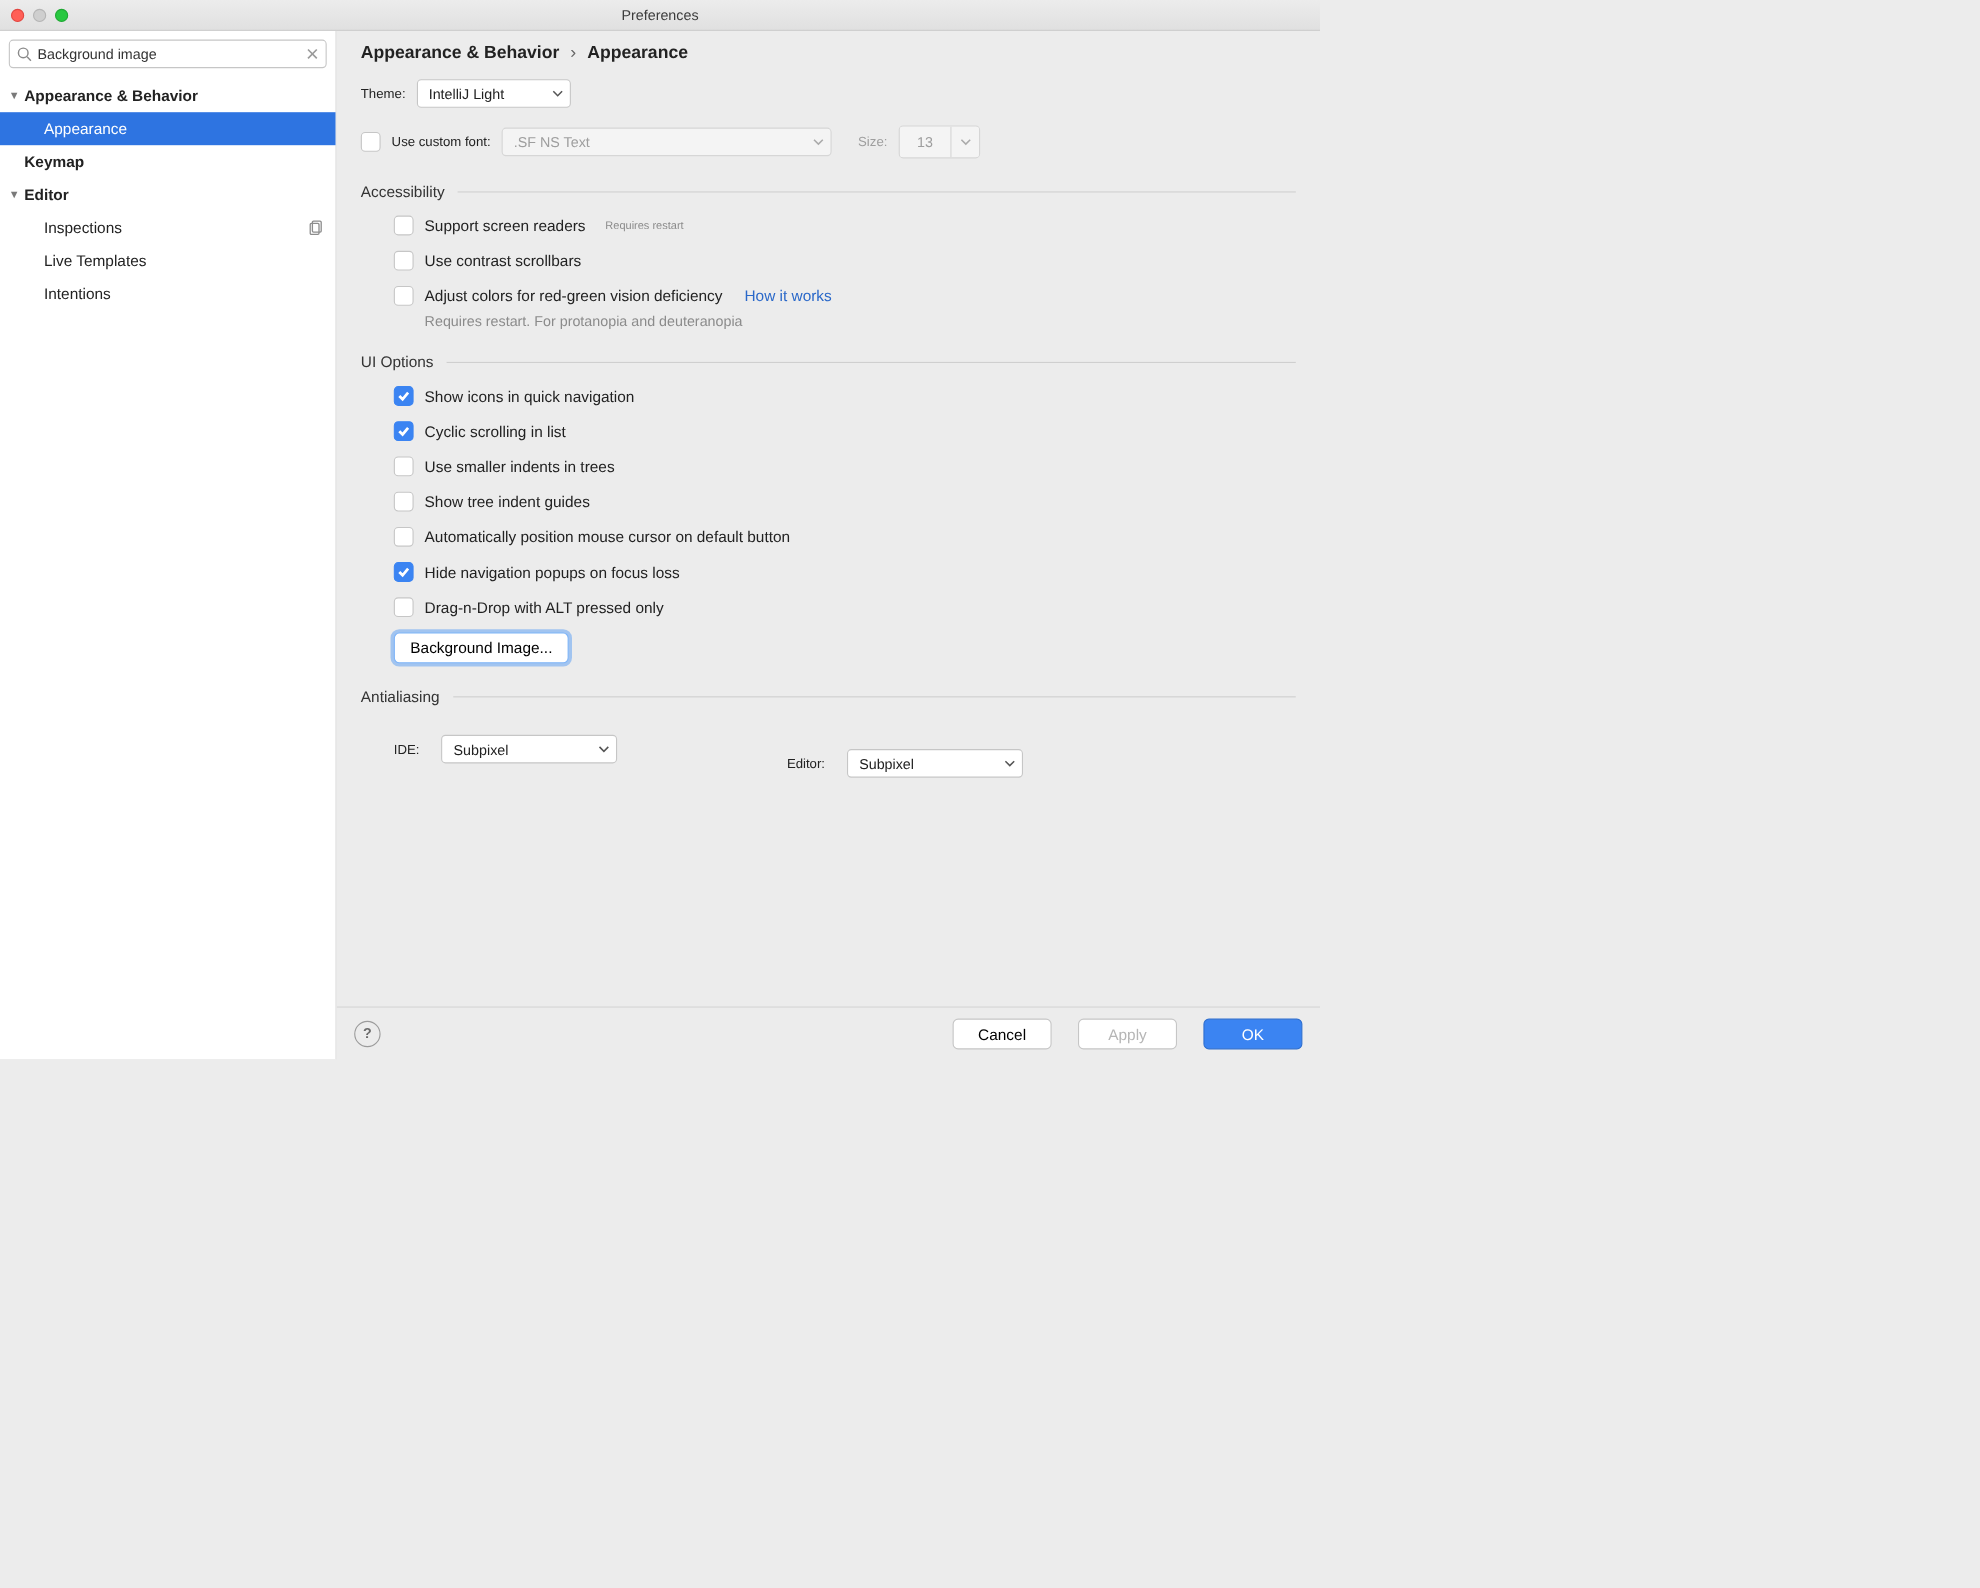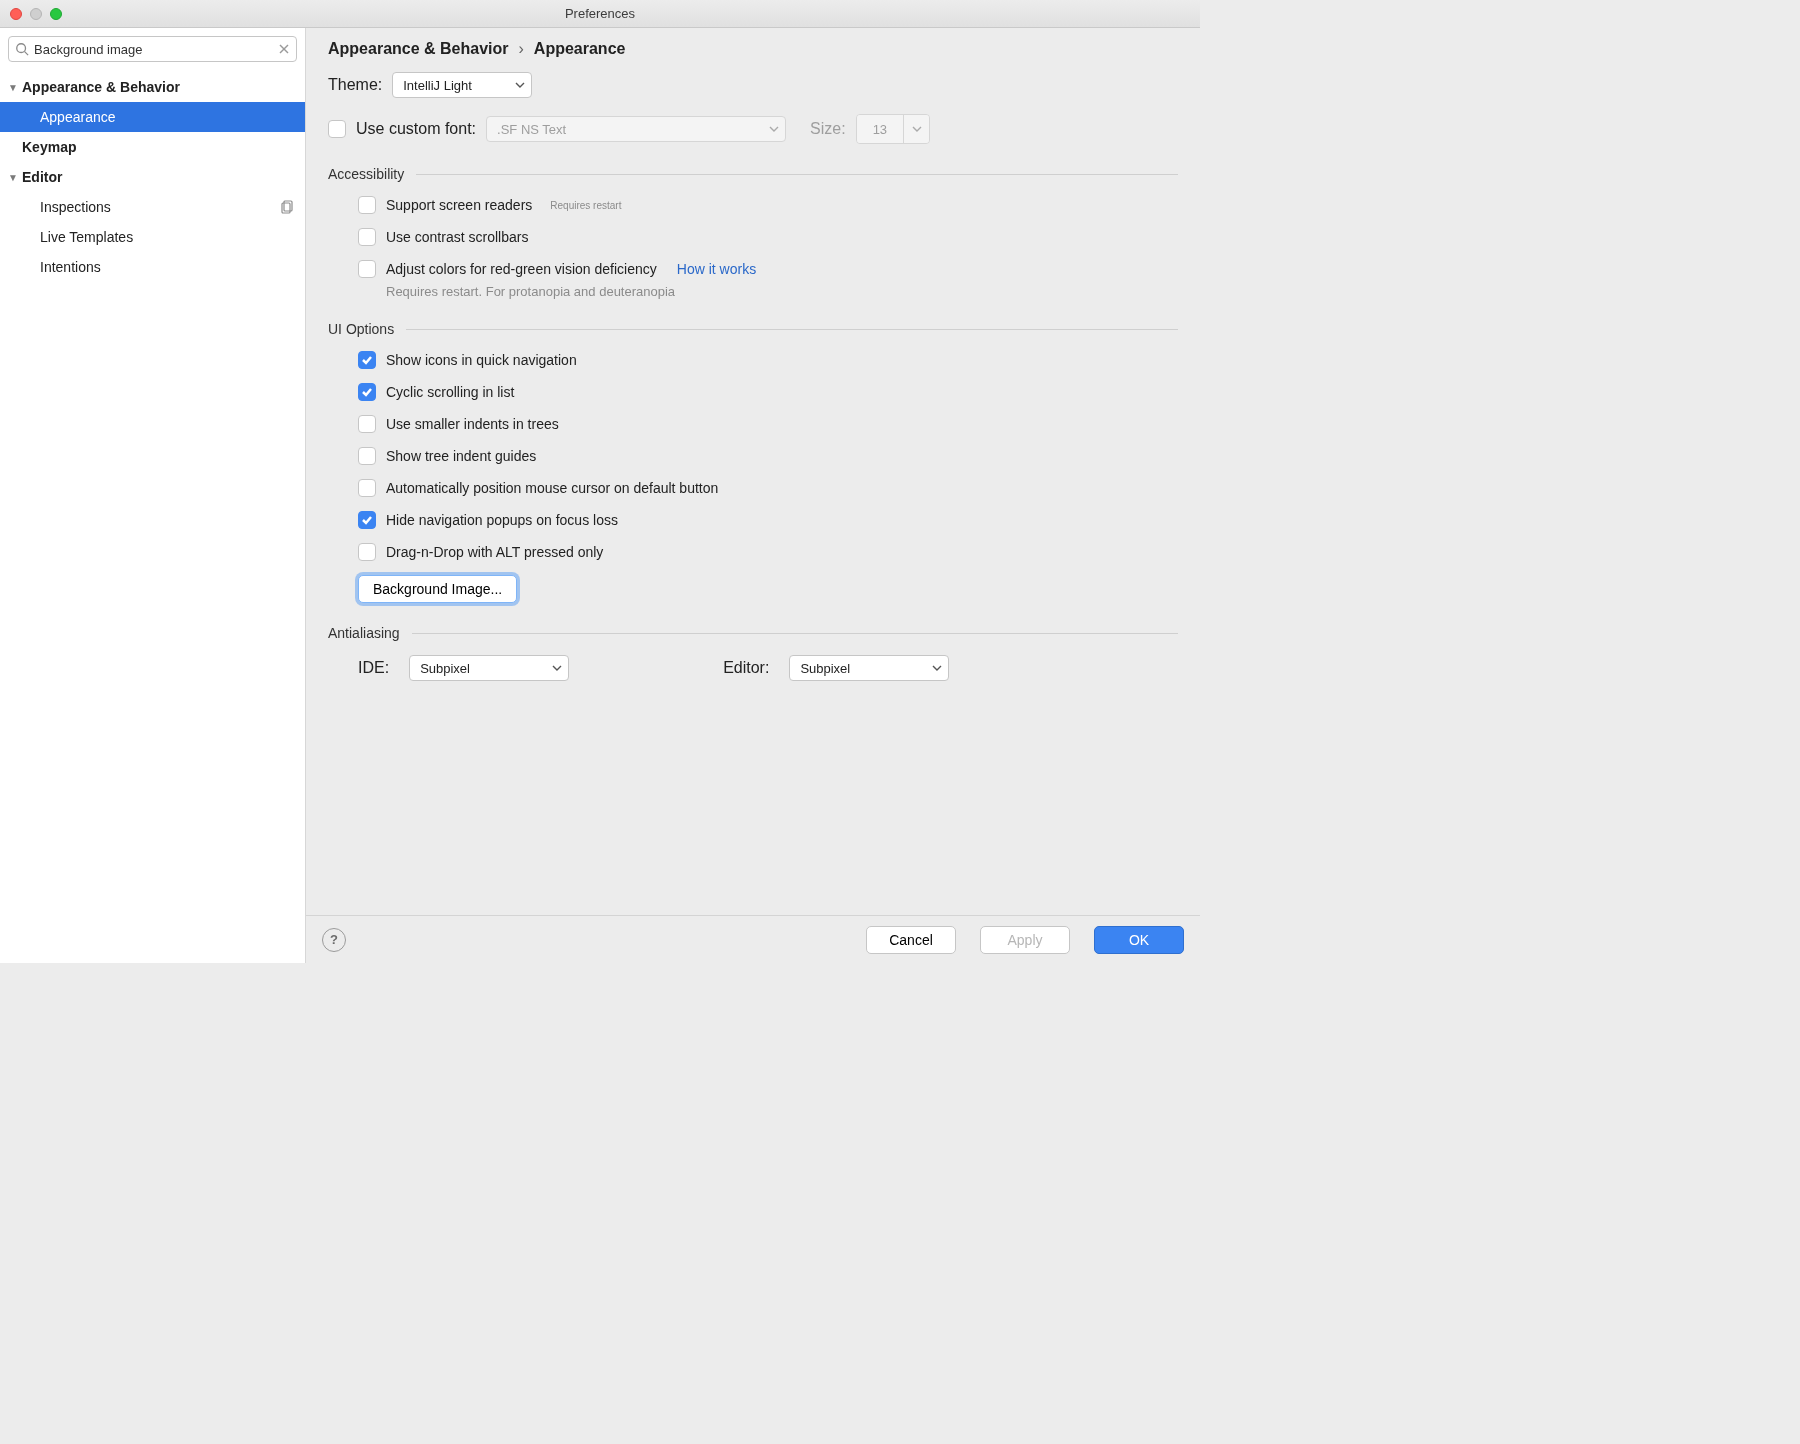--- a/index.html
+++ b/index.html
@@ -59,21 +59,21 @@
   .tree-row.selected { background: #2e74e1; color: #fff; }
   .copy-icon { position:absolute; right:10px; width:14px; height:14px; fill:none; stroke:#8d8d8d; stroke-width:1.2;}
 
   .main { flex: 1; display: flex; flex-direction: column; background: #ececec; overflow: hidden; }
   .main-inner { flex: 1; overflow-y: auto; padding: 12px 22px 20px 22px; }
 
   .breadcrumb { font-size: 16px; font-weight: 600; margin-bottom: 14px; display:flex; align-items:center; gap:10px; }
   .bc-sep { color:#666; font-weight:400; }
 
   .form-row { display:flex; align-items:center; margin-bottom: 10px; }
-  .form-label { font-size:16px; margin-right:10px; }
+  .form-label { font-size:12px; margin-right:10px; }
   .combobox {
     display:inline-flex; align-items:center; justify-content:space-between;
     background:#fff; border:1px solid #c6c6c6; border-radius:4px;
     height:26px; padding: 0 6px 0 10px; min-width: 140px;
   }
   .combobox.disabled { background:#f4f4f4; color:#9e9e9e; border-color:#d6d6d6;}
   .combobox .caret { margin-left:10px; }
   .caret svg { width:10px; height:10px; display:block; }
   .combobox.wide { min-width: 300px; }
   .disabled-label { color:#9e9e9e; }
@@ -304,21 +304,21 @@
             <span class="form-label">IDE:</span>
             <div class="combobox" style="min-width:160px;">
               <span>Subpixel</span>
               <span class="caret">
                   <svg viewBox="0 0 10 10">
                     <path d="M1 3 L5 7 L9 3" fill="none" stroke="#555" stroke-width="1.4"></path>
                   </svg>
                 </span>
             </div>
           </div>
-          <div class="antialias-group" style="margin-left:140px;">
+          <div class="antialias-group" style="margin-left:140px;margin-top:26px;">
             <span class="form-label">Editor:</span>
             <div class="combobox" style="min-width:160px;">
               <span>Subpixel</span>
               <span class="caret">
                   <svg viewBox="0 0 10 10">
                     <path d="M1 3 L5 7 L9 3" fill="none" stroke="#555" stroke-width="1.4"></path>
                   </svg>
                 </span>
             </div>
           </div>

